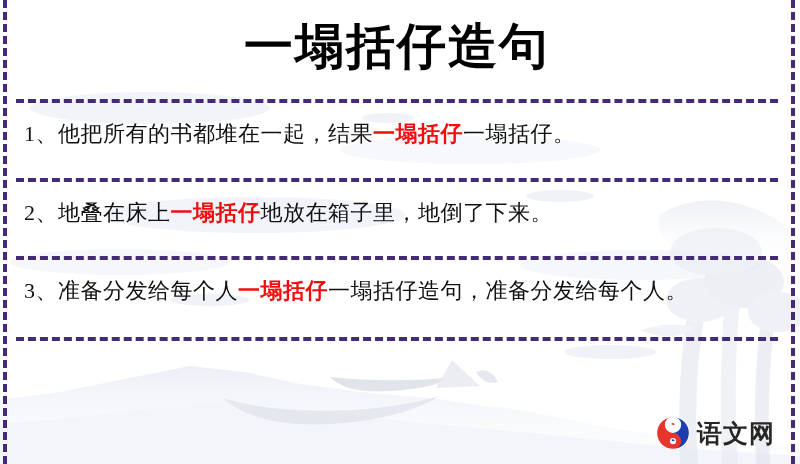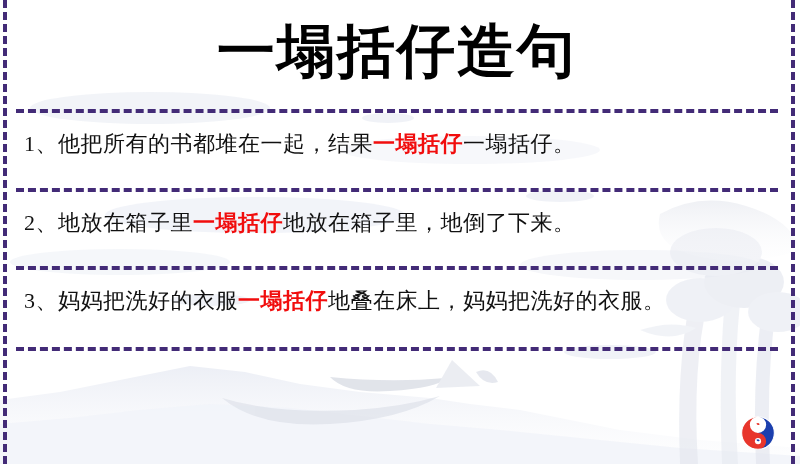--- a/index.html
+++ b/index.html
@@ -53,21 +53,21 @@
     box-sizing: border-box;
     padding: 0 22px 0 16px;
   }
 
   .title {
     margin: 0;
     padding-top: 18px;
     text-align: center;
     font-family: "Liberation Serif", "DejaVu Serif", serif;
     font-weight: 700;
-    font-size: 58px;
+    font-size: 49px;
     line-height: 1.18;
     letter-spacing: 2px;
     color: #000000;
     white-space: nowrap;
   }
 
   .rule {
     height: 0;
     border-top: 4px dashed #432b77;
     margin: 0;
@@ -175,36 +175,37 @@
   <div class="content">
 
     <h1 class="title">一塌括仔造句</h1>
 
     <div class="rule r1"></div>
 
     <p class="sentence"><span>1、</span><span>他把所有的书都堆在一起，结果</span><span class="hl">一塌括仔</span><span>一塌括仔。</span></p>
 
     <div class="rule r2"></div>
 
-    <p class="sentence"><span>2、</span><span>地放在箱子里</span><span class="hl">一塌括仔</span><span>地放在箱子里，地倒了下来。</span></p>
+    <p class="sentence"><span>2、</span><span>地叠在床上</span><span class="hl">一塌括仔</span><span>地放在箱子里，地倒了下来。</span></p>
 
     <div class="rule r3"></div>
 
-    <p class="sentence"><span>3、</span><span>妈妈把洗好的衣服</span><span class="hl">一塌括仔</span><span>地叠在床上，妈妈把洗好的衣服。</span></p>
+    <p class="sentence"><span>3、</span><span>准备分发给每个人</span><span class="hl">一塌括仔</span><span>一塌括仔造句，准备分发给每个人。</span></p>
 
     <div class="rule r4"></div>
 
   </div>
 
   <div class="logo">
     <svg class="logo-mark" viewBox="0 0 100 100" xmlns="http://www.w3.org/2000/svg" aria-hidden="true">
       <circle cx="50" cy="50" r="48" fill="#ffffff"></circle>
       <path d="M50 2 a48 48 0 0 1 0 96 a24 24 0 0 1 0 -48 a24 24 0 0 0 0 -48 Z" fill="#1b3fae"></path>
       <path d="M50 2 a48 48 0 0 0 0 96 a24 24 0 0 0 0 -48 a24 24 0 0 1 0 -48 Z" fill="#e8352c"></path>
       <circle cx="50" cy="26" r="9" fill="#ffffff"></circle>
       <circle cx="50" cy="74" r="9" fill="#ffffff"></circle>
       <path d="M45 22 q6 -4 10 2 q-5 6 -10 -2 Z" fill="#e8352c"></path>
       <path d="M45 70 q6 -4 10 2 q-5 6 -10 -2 Z" fill="#1b3fae"></path>
       <circle cx="50" cy="50" r="48" fill="none" stroke="#ffffff" stroke-width="3"></circle>
     </svg>
+    <span class="logo-text">语文网</span>
   </div>
 
 </div>
 
 </body></html>

